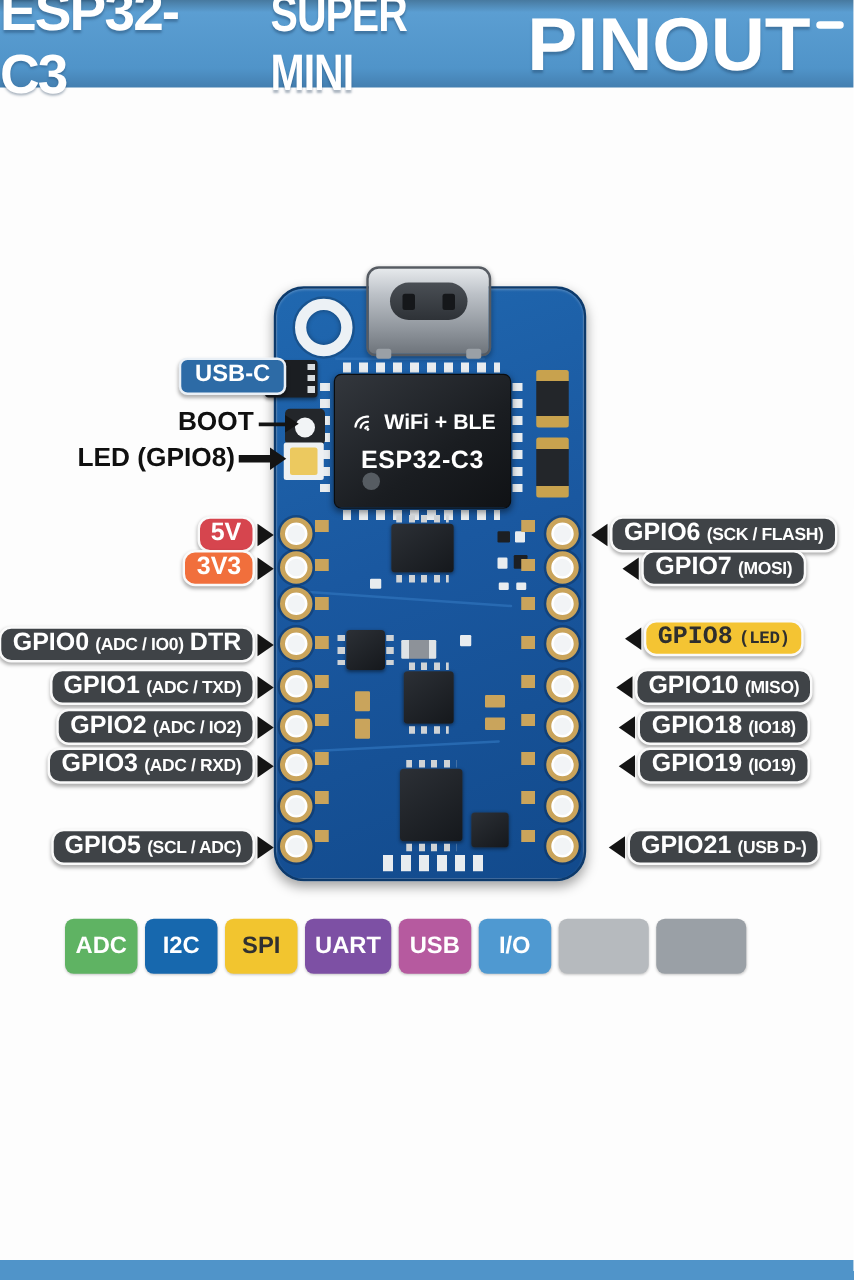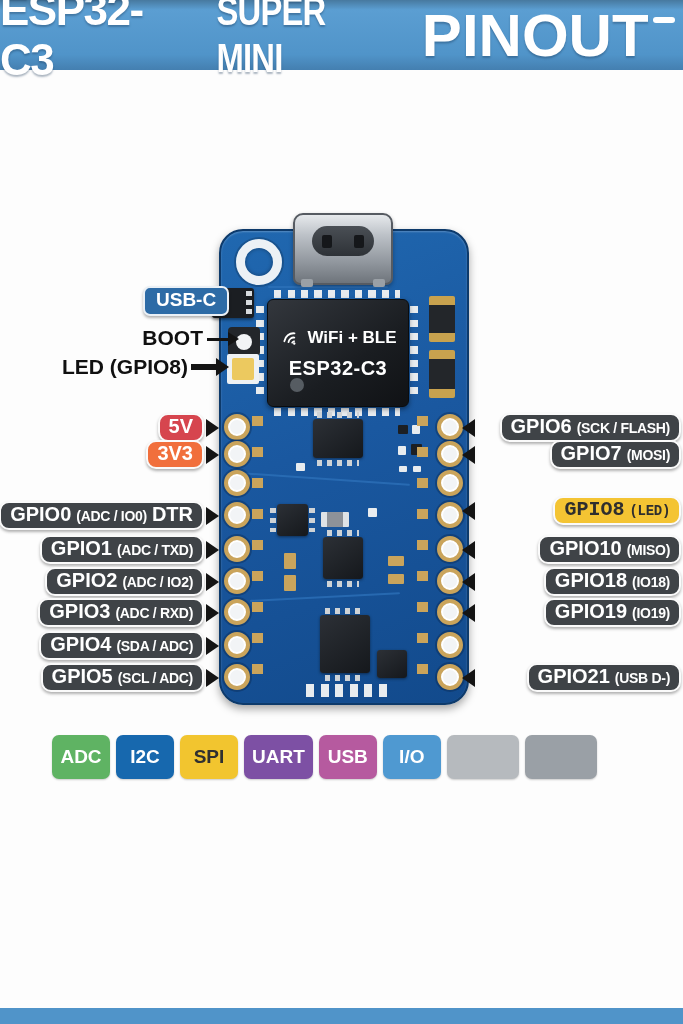--- a/index.html
+++ b/index.html
@@ -84,21 +84,21 @@
   .badge .m{font-size:20px;}
   .badge .d{font-size:14px;letter-spacing:-.3px;}
   .badge .s{font-size:20px;}
   .badge .d:empty,.badge .s:empty{display:none;}
   .badge[data-variant="red"]{background:var(--badge_red);}
   .badge[data-variant="orange"]{background:var(--badge_orange);}
   .badge[data-variant="yellow"]{background:var(--badge_yellow);color:#2e2e2e;}
 
   .pin-row{position:absolute;height:29px;display:flex;align-items:center;gap:2px;}
   .pin-row.left{left:0;width:219px;justify-content:flex-end;}
-  .pin-row.right{left:462px;width:219px;justify-content:space-between;}
+  .pin-row.right{left:462px;width:219px;justify-content:center;}
   .tri-r{width:0;height:0;border:9px solid transparent;border-right:0;border-left:13px solid var(--arrow_black);}
   .tri-l{width:0;height:0;border:9px solid transparent;border-left:0;border-right:13px solid var(--arrow_black);}
 
   .usbc-badge{position:absolute;left:143px;top:286px;background:var(--usbc_blue);color:#fff;font-weight:bold;
     font-size:19px;padding:1px 11px 3px;border-radius:7px;border:2px solid rgba(255,255,255,.9);
     box-shadow:0 2px 3px rgba(0,0,0,.3);}
   .plain-label{position:absolute;left:0;text-align:right;font-weight:bold;color:#101010;font-size:21px;}
   .hline{position:absolute;background:var(--arrow_black);}
   .tri-abs{position:absolute;width:0;height:0;border:7px solid transparent;border-right:0;
     border-left:11px solid var(--arrow_black);}
@@ -265,27 +265,20 @@
       </span>
     <span class="tri-r"></span>
   </div>
   <div class="pin-row left" style="top:598px;">
     <span class="badge" data-variant="dark">
         <span class="m">GPIO3</span>
         <span class="d">(ADC / RXD)</span>
       </span>
     <span class="tri-r"></span>
   </div>
-  <div class="pin-row left" style="top:631px;">
-    <span class="badge" data-variant="dark">
-        <span class="m">GPIO4</span>
-        <span class="d">(SDA / ADC)</span>
-      </span>
-    <span class="tri-r"></span>
-  </div>
   <div class="pin-row left" style="top:663px;">
     <span class="badge" data-variant="dark">
         <span class="m">GPIO5</span>
         <span class="d">(SCL / ADC)</span>
       </span>
     <span class="tri-r"></span>
   </div>
 
   <div class="pin-row right" style="top:413px;">
     <span class="tri-l"></span>

